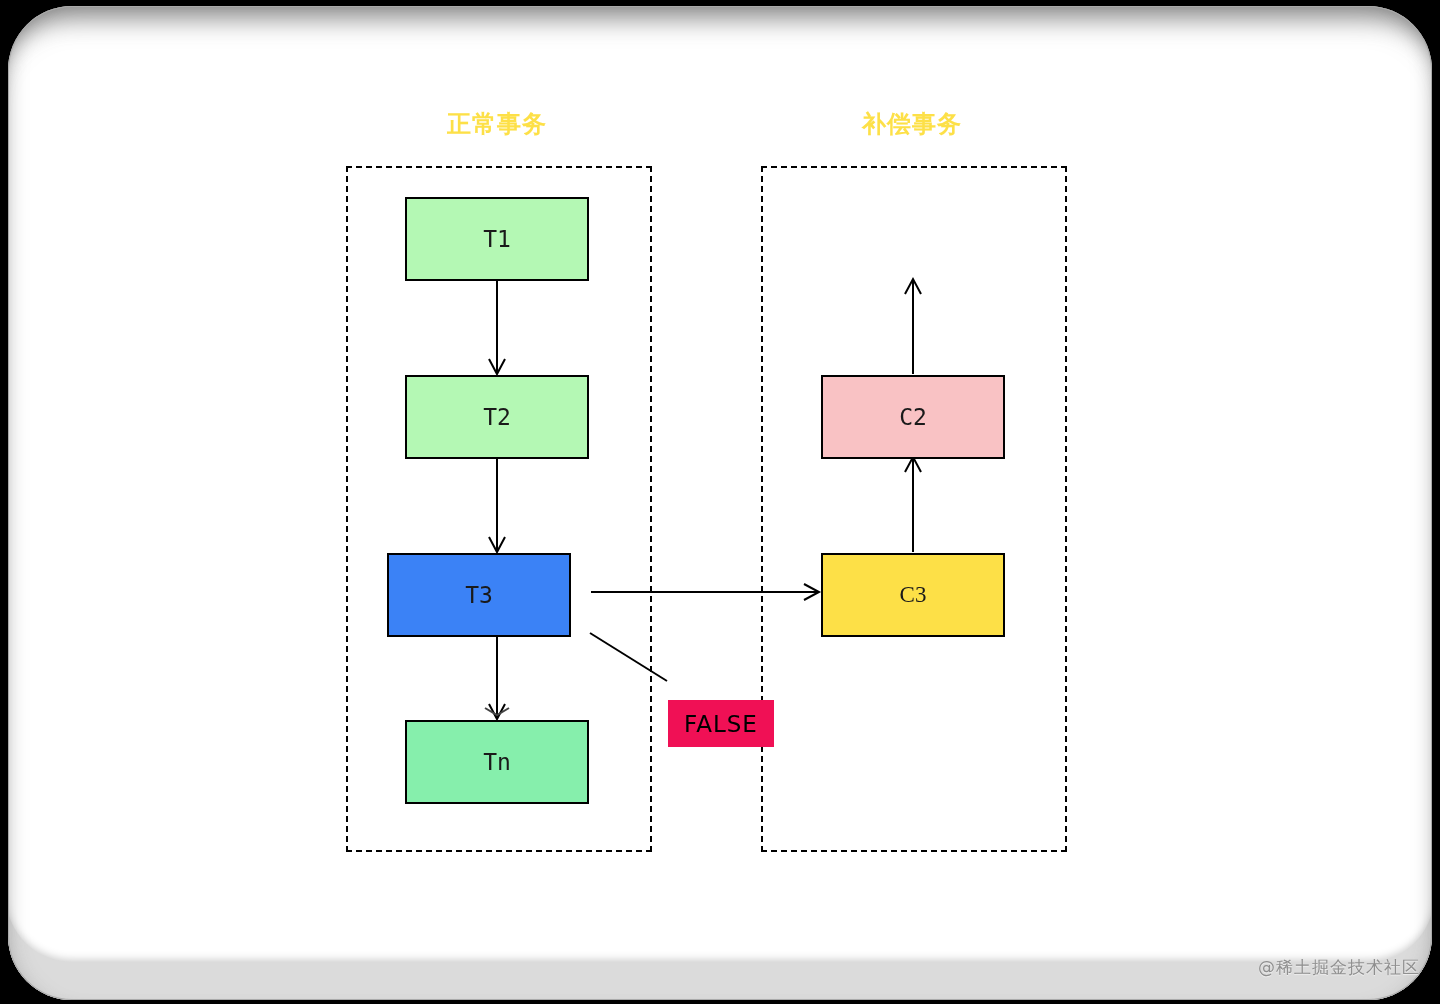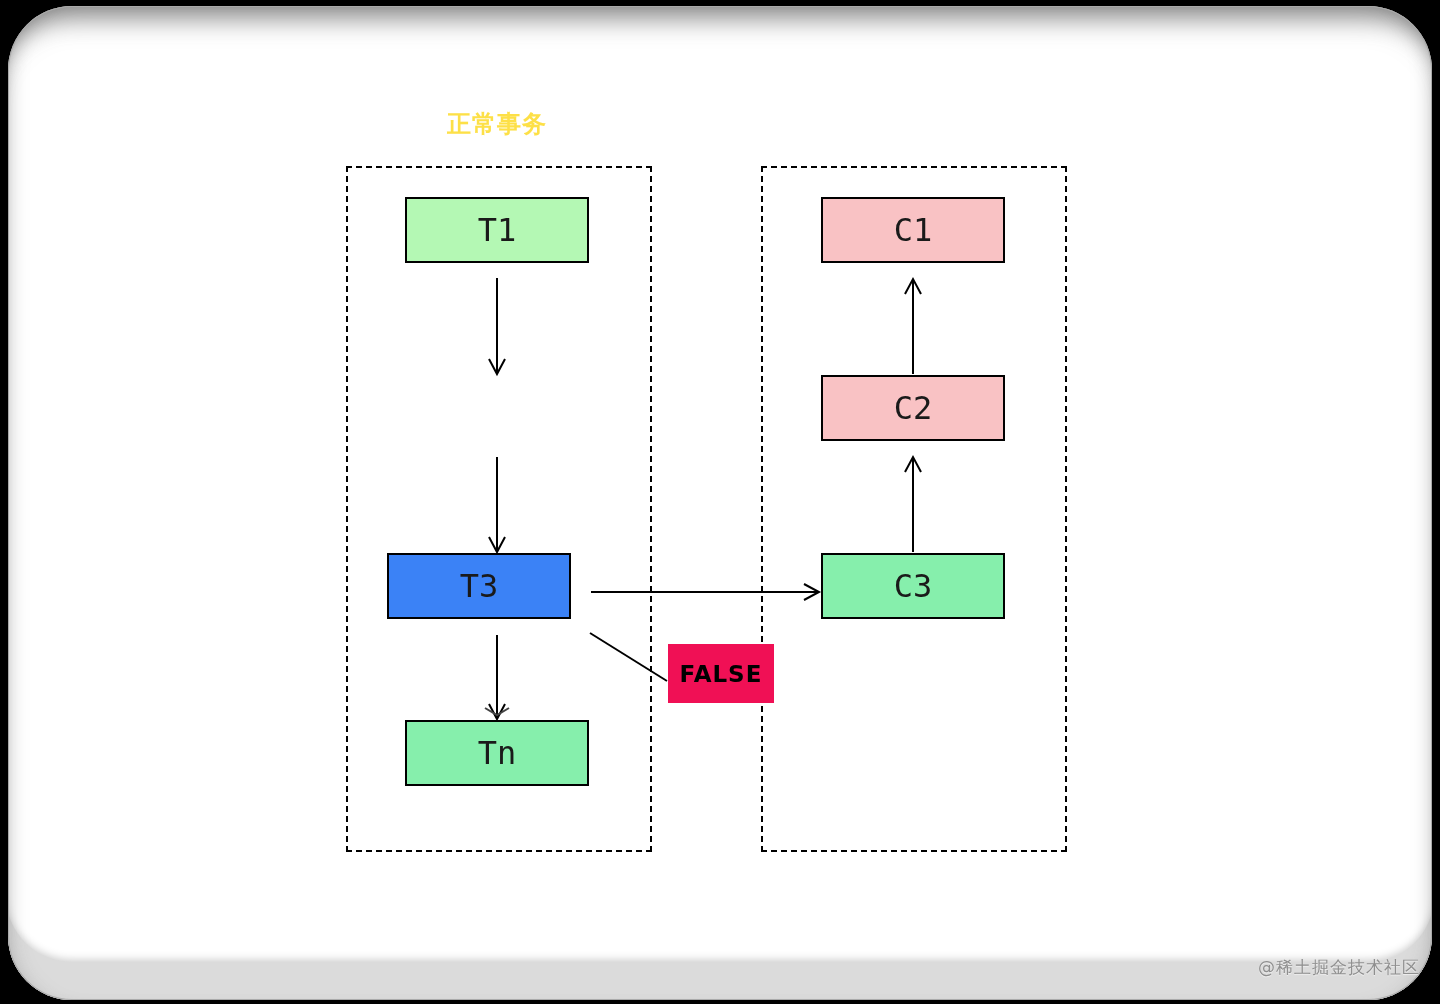--- a/index.html
+++ b/index.html
@@ -33,43 +33,43 @@
   .panel-title {
     position: absolute;
     text-align: center;
     font-size: 24px;
     font-weight: bold;
     color: #fde047;
     letter-spacing: 1px;
   }
   .node {
     position: absolute;
-    width: 184px; height: 66px;
+    width: 184px; height: 84px;
     border: 2px solid #000;
     box-sizing: border-box;
     display: flex;
     align-items: center;
     justify-content: center;
     font-family: "DejaVu Sans Mono", monospace;
-    font-size: 32px;
+    font-size: 23px;
     color: #1a1a1a;
     z-index: 3;
   }
   .node.green { background: #b4f8b4; }
   .node.pink  { background: #f9c2c4; }
   .false-badge {
     position: absolute;
-    left: 668px; top: 644px;
-    width: 106px; height: 59px;
+    left: 668px; top: 700px;
+    width: 106px; height: 47px;
     background: #f01055;
     display: flex;
     align-items: center;
     justify-content: center;
     font-size: 23px;
-    font-weight: 700;
+    font-weight: 400;
     color: #000;
     z-index: 4;
     letter-spacing: 1px;
   }
   .arrows {
     position: absolute;
     left: 0; top: 0;
     width: 1440px; height: 1004px;
     z-index: 2;
   }
@@ -85,20 +85,21 @@
     margin-left: 9px;
   }
 </style>
 </head>
 <body>
 
 <div class="stage">
   <div class="card"></div>
 
   <div class="panel-title" style="left:346px; top:108px; width:302px;">正常事务</div>
+  <div class="panel-title" style="left:761px; top:108px; width:302px;">补偿事务</div>
 
   <div class="panel" style="left:346px; top:166px; width:302px; height:682px;"></div>
   <div class="panel" style="left:761px; top:166px; width:302px; height:682px;"></div>
 
   <svg class="arrows" viewBox="0 0 1440 1004">
     <g stroke="#000" stroke-width="2" fill="none">
 
       <path d="M497 278 L497 373"></path>
       <path d="M489 359 L497 374 L505 359"></path>
 
@@ -116,23 +117,23 @@
       <path d="M905 294 L913 279 L921 294"></path>
 
       <path d="M591 592 L818 592"></path>
       <path d="M804 584 L819 592 L804 600"></path>
 
       <path d="M590 633 L667 681"></path>
     </g>
   </svg>
 
   <div class="node green" style="left: 405px; top: 197px; background: rgb(180, 248, 180);">T1</div>
+  <div class="node green" style="left: 405px; top: 375px; background: rgb(180, 248, 180);">T2</div>
   <div class="node green" style="left: 387px; top: 553px; background: #3b82f6;">T3</div>
   <div class="node green" style="left: 405px; top: 720px; background: #86efac;">Tn</div>
 
-  <div class="node pink" style="left: 821px; top: 197px; background: rgb(249, 194, 196);">C1</div>
   <div class="node pink" style="left: 821px; top: 375px; background: rgb(249, 194, 196);">C2</div>
-  <div class="node pink" style="left: 821px; top: 553px; background: #86efac;">C3</div>
+  <div class="node pink" style="left: 821px; top: 553px; background: #fde047; font-family: Liberation Serif, serif;">C3</div>
 
   <div class="false-badge" style="background: rgb(240, 16, 85);">FALSE</div>
 
   <div class="watermark">@稀土掘金技术社区</div>
 </div>
 
 </body></html>

